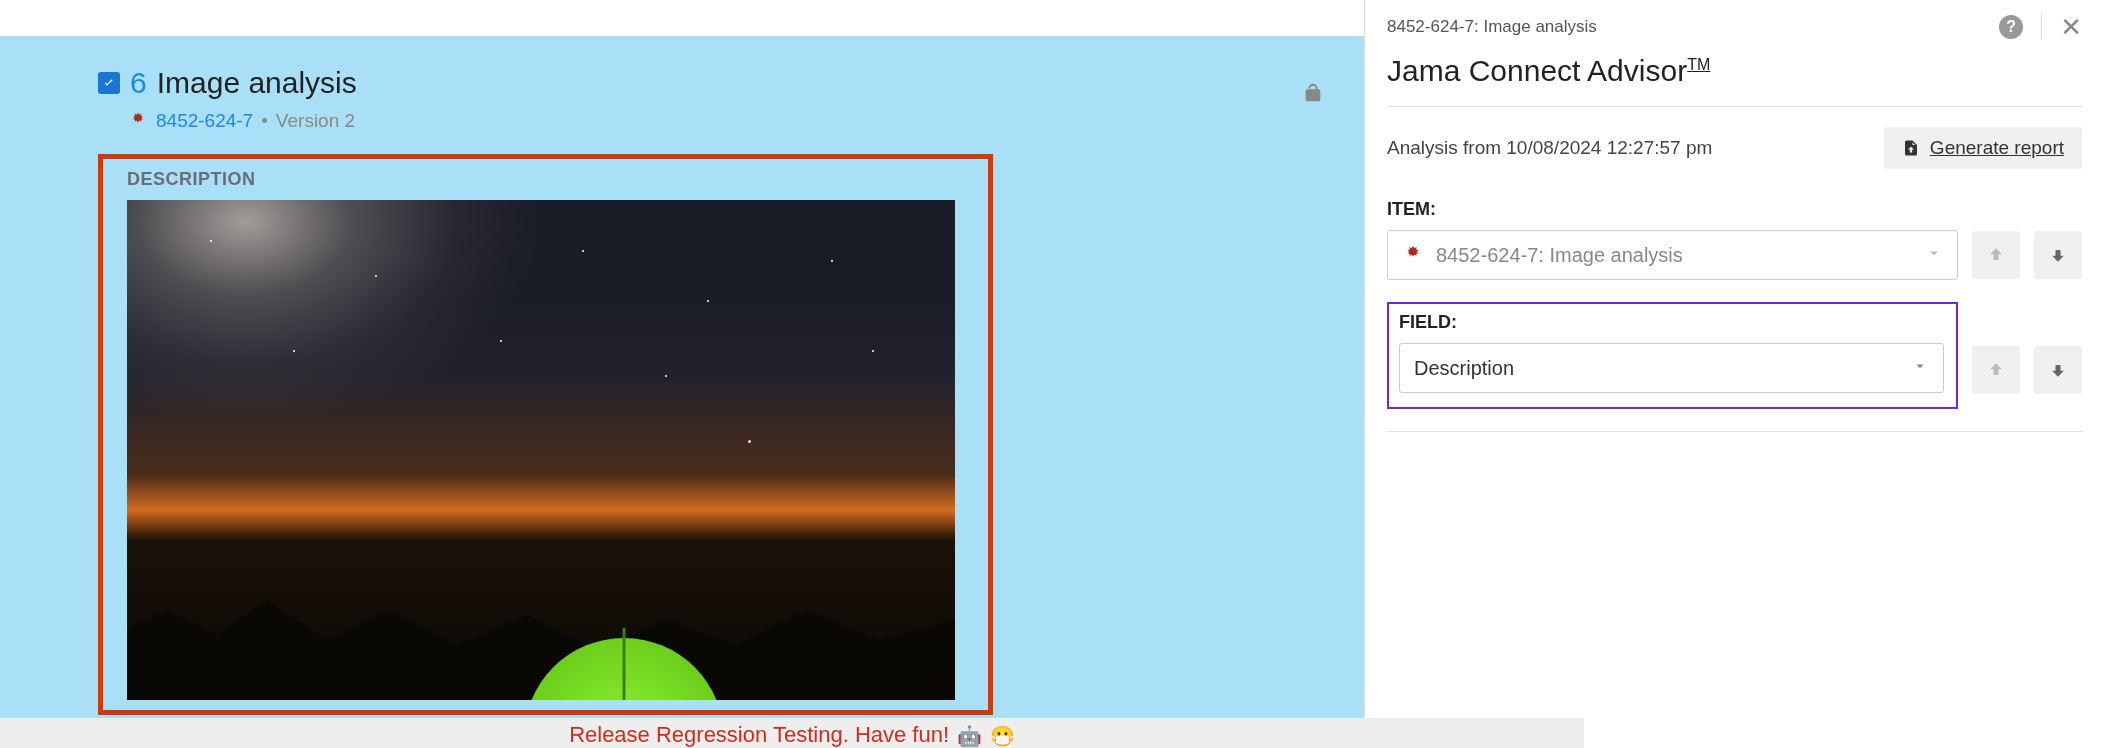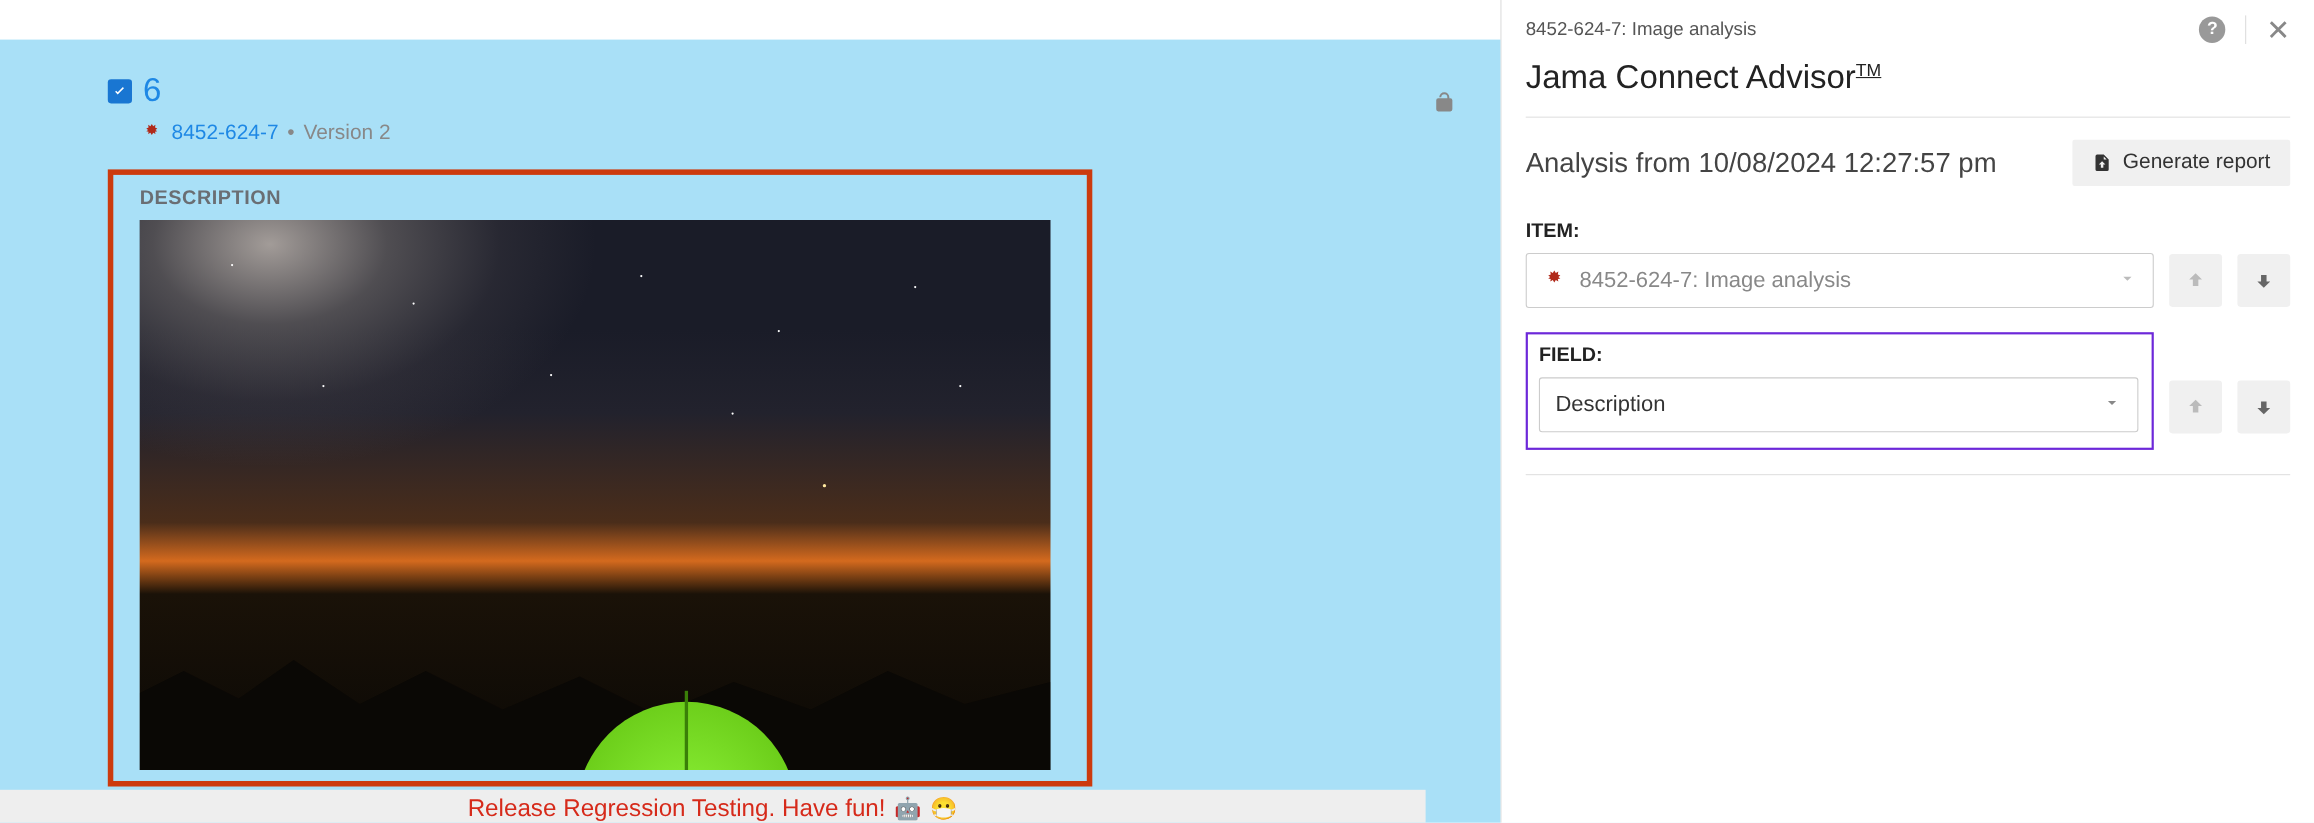--- a/index.html
+++ b/index.html
@@ -97,25 +97,25 @@
     .icon-sep { width: 1px; height: 26px; background: #ddd; }
     .close-icon { color: #888; font-size: 26px; font-weight: 300; cursor: pointer; line-height: 1; }
     .panel-title { color: #222; font-size: 30px; font-weight: 400; margin-top: 14px; }
     .panel-title sup { font-size: 16px; vertical-align: super; text-decoration: underline; }
     .panel-divider { border-top: 1px solid #e0e0e0; margin-top: 18px; }
 
     .analysis-row {
       display: flex; justify-content: space-between; align-items: center;
       margin-top: 20px;
     }
-    .analysis-text { color: #444; font-size: 25px; }
+    .analysis-text { color: #444; font-size: 19px; }
     .gen-btn {
       background: #f0f0f0; border: none; padding: 10px 18px;
       display: flex; align-items: center; gap: 10px; cursor: pointer;
-      font-size: 19px; color: #333; border-radius: 2px;
+      font-size: 19px; color: #333; border-radius: 2px; text-decoration: underline;
     }
     .gen-btn svg { width: 18px; height: 18px; fill: #333; }
 
     .item-section { margin-top: 30px; }
     .section-label { font-weight: 700; font-size: 18px; color: #222; margin-bottom: 10px; }
     .select-row { display: flex; align-items: center; gap: 14px; }
     .select-box {
       flex: 1; height: 50px; border: 1px solid #ccc; border-radius: 3px;
       display: flex; align-items: center; padding: 0 14px; gap: 12px;
       position: relative; background: #fff;
@@ -148,40 +148,41 @@
     .result-box {
       width: 696px;
       height: 78px; border: 1px solid #e3e3e3; border-radius: 3px;
       display: flex; align-items: center; justify-content: center; gap: 12px;
     }
     .spinner-icon { width: 20px; height: 20px; }
     .result-text { color: #333; font-size: 18px; font-weight: 700; }
 
     .footer-banner {
       position: absolute; bottom: 0; left: 0;
-      width: 1296px; height: 30px;
+      width: 1584px; height: 30px;
       background: #eee;
       display: flex; align-items: flex-end; justify-content: center;
       gap: 8px;
       color: #d62a1a; font-size: 22px;
     }
     .footer-banner .emo { font-size: 20px; filter: grayscale(0); }
   </style>
 </head>
 <body>
 
 <div class="main-wrap">
   <div class="left-panel">
     <div class="item-header">
       <span class="checkbox">
         <svg viewBox="0 0 24 24">
             <path d="M9 16.2l-3.5-3.5 1.4-1.4L9 13.4l7.1-7.1 1.4 1.4z"></path>
           </svg>
       </span>
       <span class="item-number">6</span>
+      <span class="item-title">Image analysis</span>
     </div>
     <span class="lock-icon">
       <svg width="22" height="22" viewBox="0 0 24 24" fill="#888">
           <path d="M17 8V7a5 5 0 00-10 0h2a3 3 0 016 0v1H6a2 2 0 00-2 2v9a2 2 0 002 2h12a2 2 0 002-2v-9a2 2 0 00-2-2h-1z"></path>
         </svg>
     </span>
     <div class="meta-row">
       <svg class="bug-icon" viewBox="0 0 24 24" fill="#b02a1a">
           <path d="M12 2l1.5 2.5L16 3l-.5 3L18 7l-2 1.5L18 10l-2.5.5L16 13l-2.5-1.5L12 14l-1.5-2.5L8 13l.5-2.5L6 10l2-1.5L6 7l2.5-1L8 3l2.5 1.5z"></path>
         </svg>

